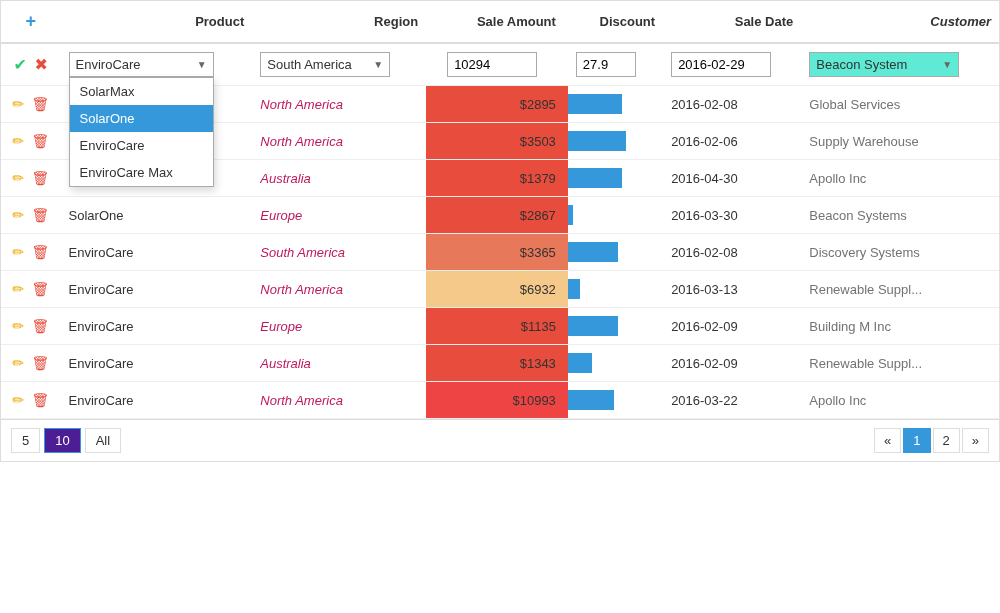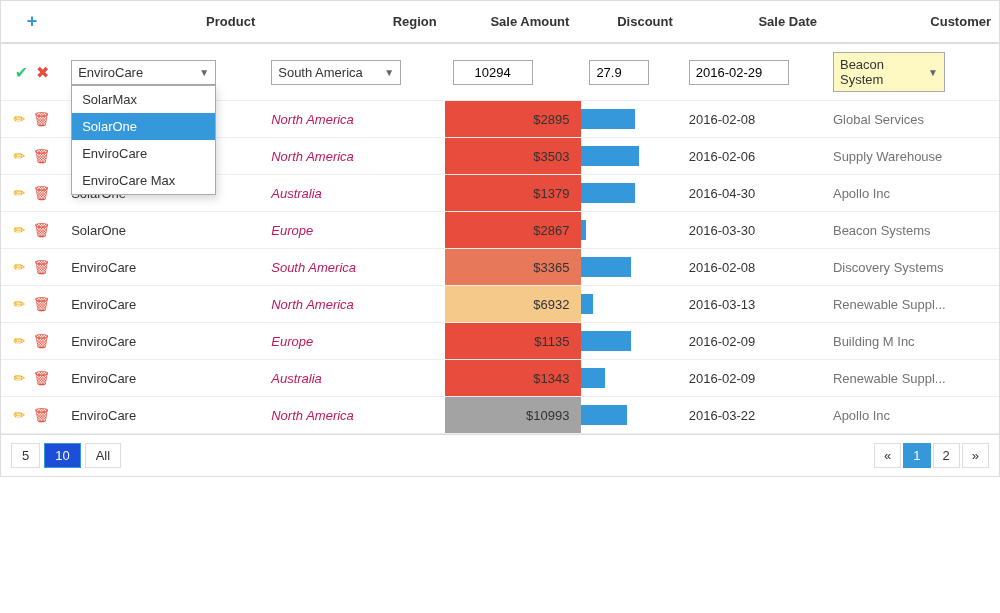--- a/index.html
+++ b/index.html
@@ -66,56 +66,56 @@
       padding: 6px 10px;
       cursor: pointer;
       font-size: 13px;
     }
     .dropdown-item.selected { background: #3498db; color: #fff; }
     
     
     .bg-red-dark { background-color: #e74c3c; color: #333; }
     .bg-red-med { background-color: #e8785a; color: #333; margin-left: 24px; }
     .bg-orange { background-color: #f5c98a; color: #333; }
-    .bg-green-light { background-color: #a3a3a3; color: #333; }
+    .bg-green-light { background-color: #ef4444; color: #333; }
     
     
     .pagination-bar {
       display: flex;
       align-items: center;
       padding: 8px 10px;
       border-top: 1px solid #ddd;
       justify-content: space-between;
     }
     .page-size-btns { display: flex; gap: 4px; align-items: center; }
     .page-size-btn {
       border: 1px solid #ddd;
       background: #fff;
       padding: 4px 10px;
       cursor: pointer;
       font-size: 13px;
       color: #333;
     }
-    .page-size-btn.active { background: #1d4ed8; color: #fff; border-color: #3498db; }
+    .page-size-btn.active { background: #4c1d95; color: #fff; border-color: #3498db; }
     
     .page-nav-btns { display: flex; gap: 2px; align-items: center; }
     .page-nav-btn {
       border: 1px solid #ddd;
       background: #fff;
       padding: 4px 9px;
       cursor: pointer;
       font-size: 13px;
       color: #333;
     }
     .page-nav-btn.active { background: #3498db; color: #fff; border-color: #3498db; }
     
     .amount-col { width: 110px; }
     .discount-col { width: 80px; }
     .date-col { width: 110px; }
-    .customer-col { width: 140px; }
+    .customer-col { width: 140px; font-style: italic; }
     .product-col { width: 150px; }
     .region-col { width: 145px; }
   </style>
 </head>
 <body>
 
 <div class="table-container">
   <table>
     <thead>
       <tr>
@@ -151,30 +151,30 @@
             </div>
           </div>
         </td>
         <td>
           <div style="display:flex;align-items:center;border:1px solid #aaa;padding:4px 6px;width:130px;background:#fff;cursor:pointer;position:relative;">
             <span style="flex:1;font-size:13px;">South America</span>
             <span style="font-size:10px;color:#666;">▼</span>
           </div>
         </td>
         <td>
-          <input type="text" class="edit-input" style="width: 80px; text-align: center;" value="10294">
+          <input type="text" class="edit-input" style="width: 90px; text-align: left; margin-left: 13px;" value="10294">
         </td>
         <td>
           <input type="text" class="edit-input" style="width: 60px;" value="27.9">
         </td>
         <td>
           <input type="text" class="edit-input" style="width: 100px;" value="2016-02-29">
         </td>
         <td>
-          <div style="display:flex;align-items:center;border:1px solid #aaa;padding:4px 6px;width:112px;background:#fef9c3;cursor:pointer;position:relative;">
+          <div style="display:flex;align-items:center;border:1px solid #aaa;padding:4px 6px;width:150px;background:#5eead4;cursor:pointer;position:relative;">
             <span style="flex:1;font-size:13px;">Beacon System</span>
             <span style="font-size:10px;color:#666;">▼</span>
           </div>
         </td>
       </tr>
 
     <tr>
       <td class="action-col">
         <span class="edit-btn" style="font-size: 14px;">✏</span>
         <span class="delete-btn" style="font-size: 14px;">🗑</span>

